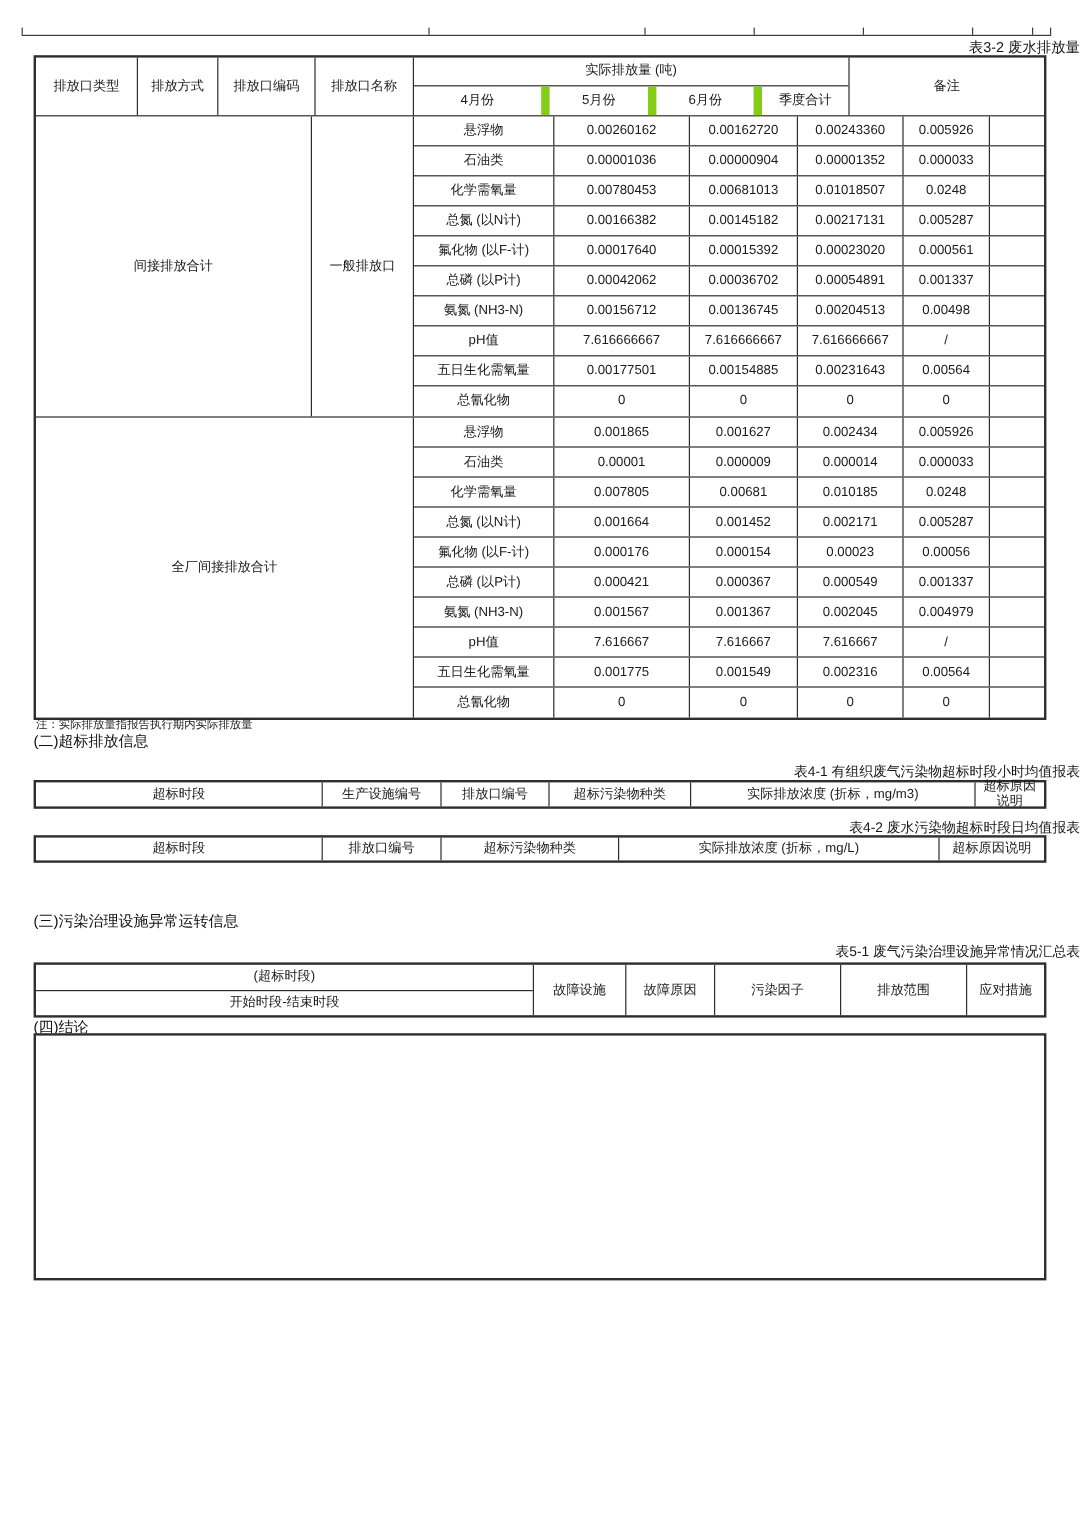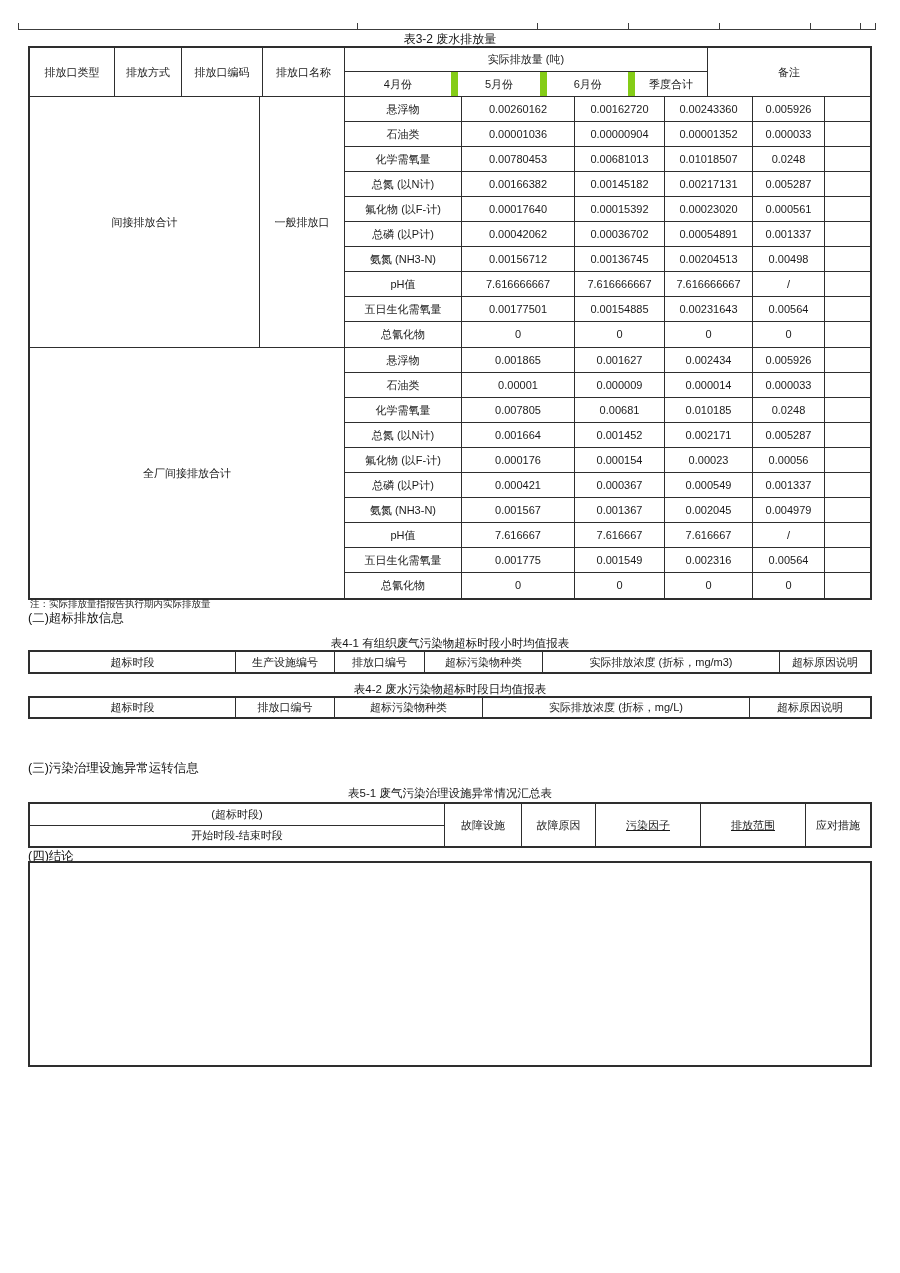--- a/index.html
+++ b/index.html
@@ -5,21 +5,21 @@
   * { margin:0; padding:0; box-sizing:border-box; }
   body { background:#ffffff; }
   .page { position:relative; width:900px; height:1273px; background:#fff;
           font-family:"Liberation Sans","DejaVu Sans",sans-serif; color:#1a1a1a; }
 
   
   .remnant { position:absolute; left:18px; top:24px; width:858px; height:6px;
              border-bottom:1px solid #3c3c3c; }
   .tick { position:absolute; bottom:0; width:1px; height:6px; background:#3c3c3c; }
 
-  .tbl-title { position:absolute; left:0; width:900px; text-align:center;
+  .tbl-title { position:absolute; left:0; width:900px; text-align:right;
                font-size:11.5px; color:#161616; }
   .sec { position:absolute; left:28px; font-size:12.5px; color:#111; }
   .note { position:absolute; left:30px; top:598px; font-size:9.5px; color:#222; }
 
   .cell { display:flex; align-items:center; justify-content:center;
           text-align:center; font-size:11px; line-height:1.15; padding:1px 2px; }
 
   
   .t32 { position:absolute; left:28px; top:46px; width:844px;
          border:2px solid #2e2e2e; background:#fff; }
@@ -41,37 +41,37 @@
   .drow:last-child{border-bottom:none;}
   .dc{border-right:1px solid #2e2e2e;}
 
   
   .hdr-table { position:absolute; left:28px; width:844px; display:flex;
                border:2px solid #2e2e2e; background:#fff; }
   .t41 { top:650px; height:24px; }
   .t42 { top:696px; height:23px; }
   .hdr-table .cell { border-right:1px solid #2e2e2e; }
   .hdr-table .cell:last-child { border-right:none; flex:1; }
-  .w206{width:206px}.w99{width:99px}.w90{width:90px}.w118{width:118px}
+  .w206{width:239px}.w99{width:99px}.w90{width:90px}.w118{width:118px}
   .w237{width:237px}.w148{width:148px}.w267{width:267px}
 
   
   .t51 { position:absolute; left:28px; top:802px; width:844px; height:46px;
          display:flex; border:2px solid #2e2e2e; background:#fff; }
   .t51 .stack { width:415px; display:flex; flex-direction:column;
                 border-right:1px solid #2e2e2e; }
   .t51 .stack .cell { flex:1; }
   .t51 .stack .cell:first-child { border-bottom:1px solid #2e2e2e; }
   .t51 .tallc { border-right:1px solid #2e2e2e; }
   .w77{width:77px}.w74{width:74px}
   .fgroup { width:210px; display:flex; flex-direction:column;
             border-right:1px solid #2e2e2e; }
   .fgroup .glabel51 { height:22px; border-bottom:1px solid #2e2e2e; }
   .fgroup .frow { display:flex; flex:1; }
-  .fgroup .frow .cell { flex:1;text-decoration:underline; }
+  .fgroup .frow .cell { flex:1; }
   .fgroup .frow .cell:first-child { border-right:1px solid #2e2e2e; }
   .t51 .last { flex:1;text-align:center; }
 
   .conclusion-box { position:absolute; left:28px; top:861px; width:844px;
                     height:206px; border:2px solid #2e2e2e; background:#fff; }
 </style>
 </head>
 <body>
 
 <div class="page">

